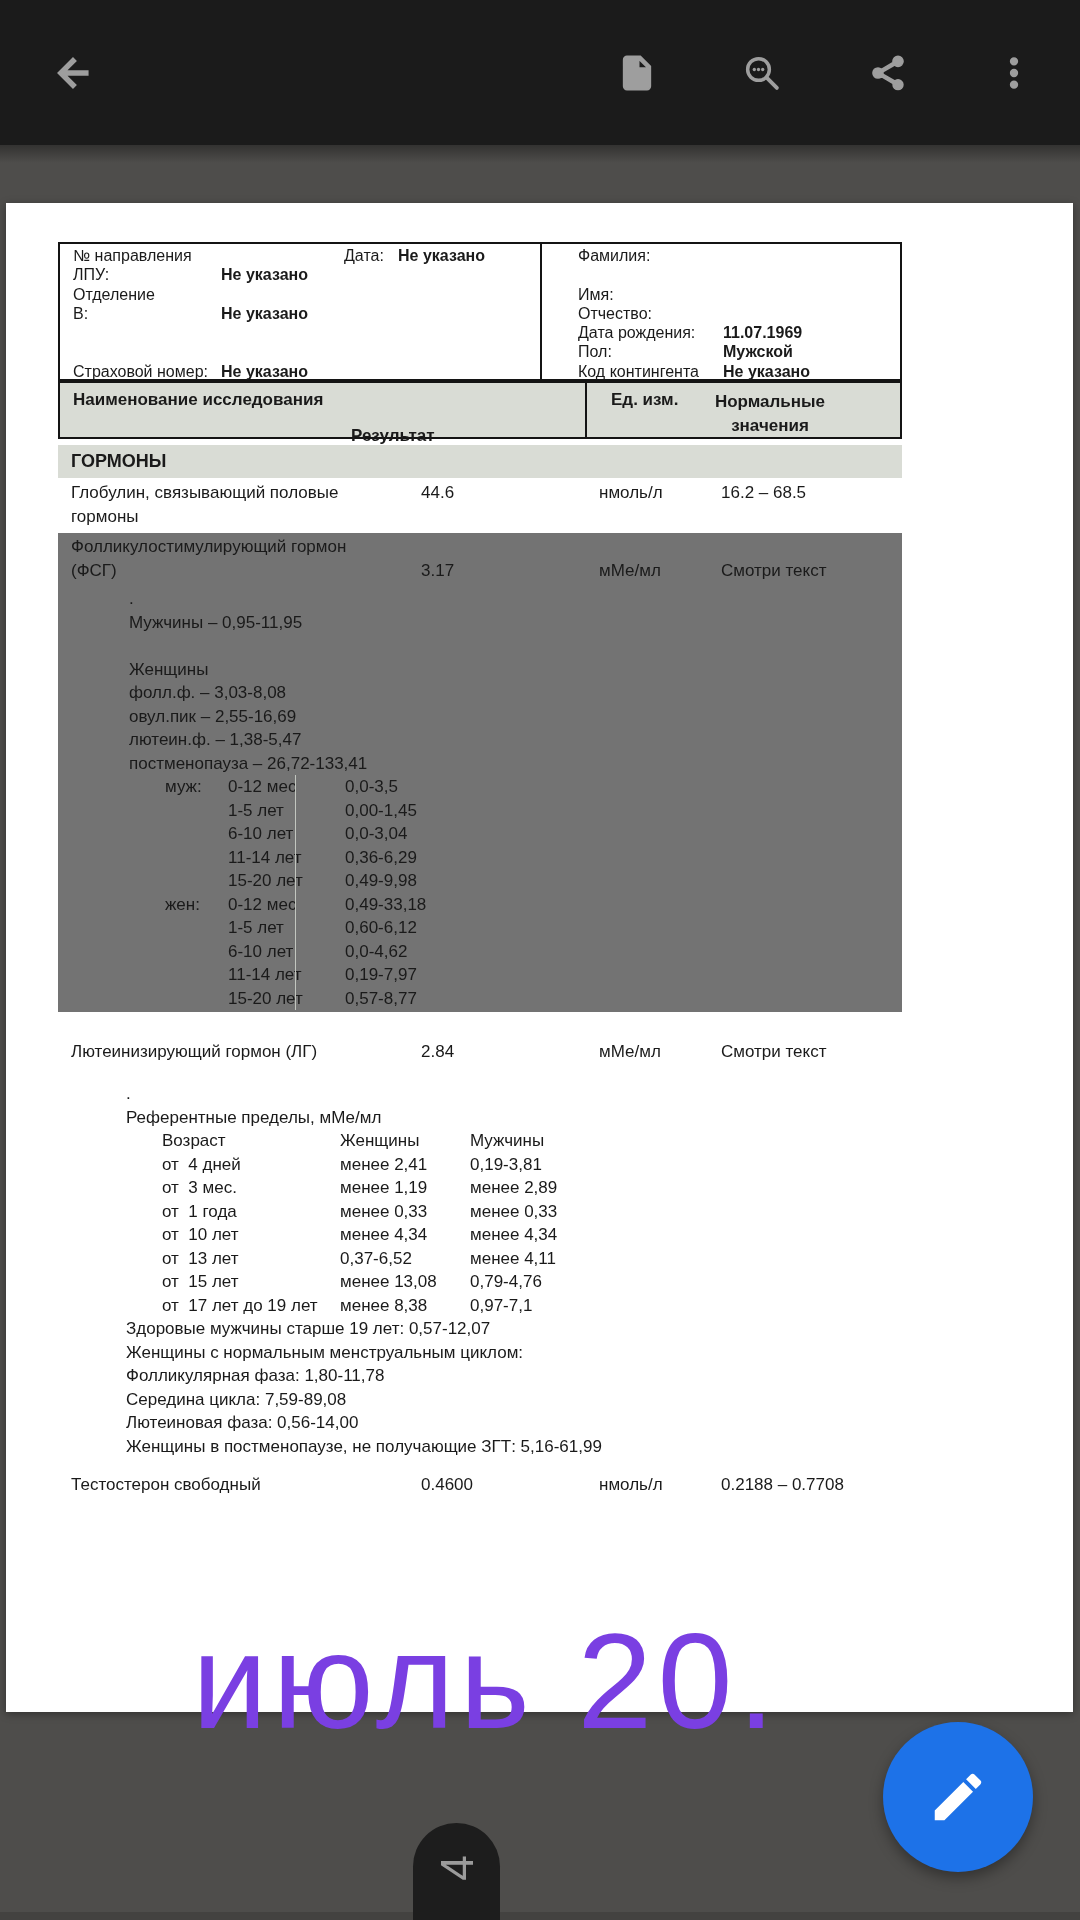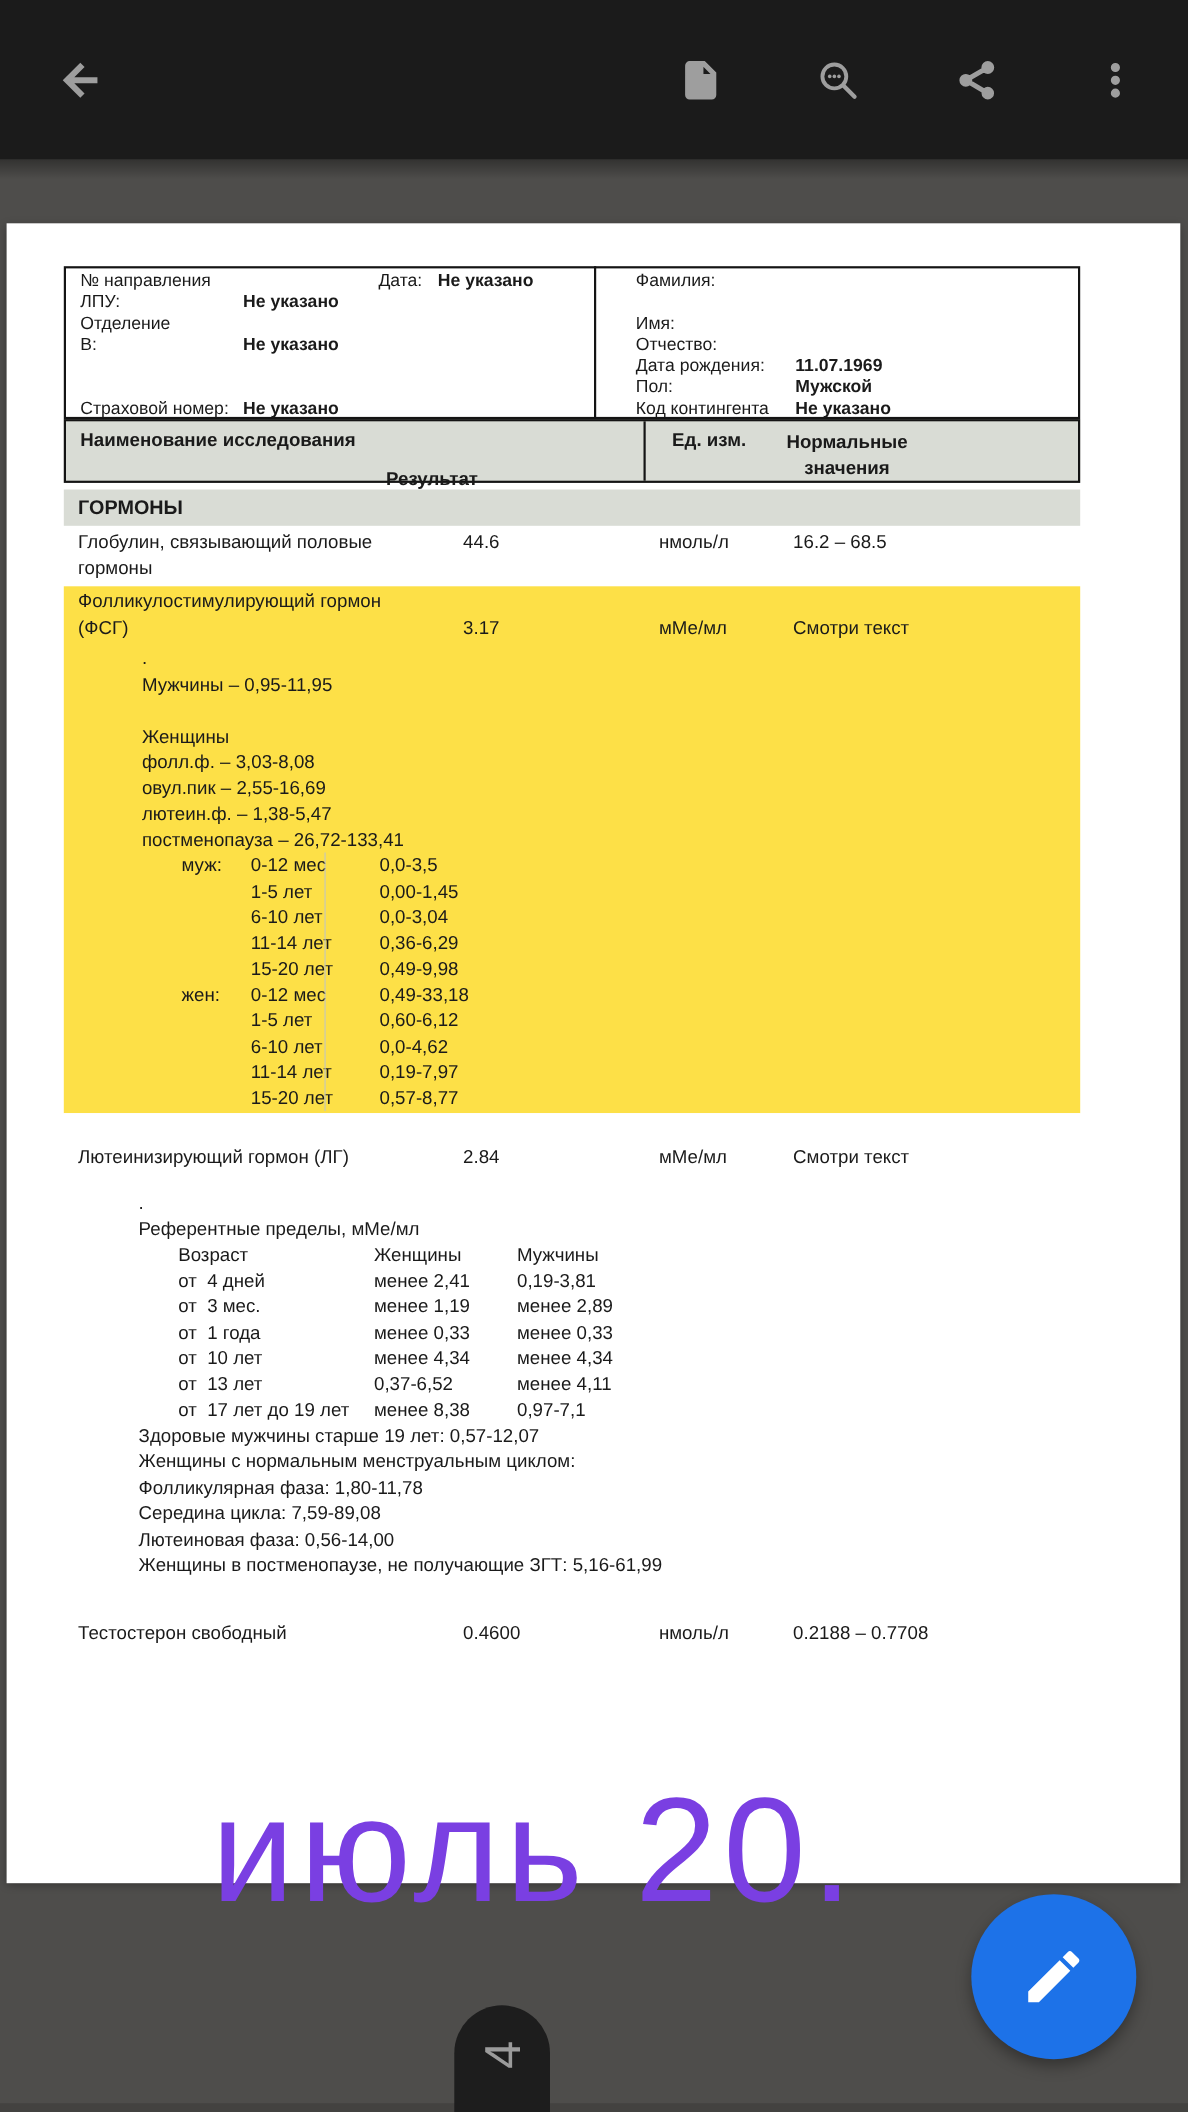--- a/index.html
+++ b/index.html
@@ -6,21 +6,21 @@
     background:#4e4d4b;font-family:"Liberation Sans",sans-serif;}
   
   #toolbar{position:absolute;top:0;left:0;width:1080px;height:145px;background:#1b1b1b;z-index:5;}
   .tbtn{position:absolute;top:25px;width:96px;height:96px;display:flex;align-items:center;justify-content:center;}
   .tbtn svg{fill:#9e9e9e;stroke:#9e9e9e;}
   #toolbar-shadow{position:absolute;top:145px;left:0;width:1080px;height:18px;
     background:linear-gradient(rgba(0,0,0,.35),rgba(0,0,0,0));z-index:4;}
   
   #page{position:absolute;left:6px;top:203px;width:1067px;height:1509px;background:#ffffff;
     box-shadow:0 2px 8px rgba(0,0,0,.35);color:#1a1a1a;}
-  .band{position:absolute;left:52px;width:924px;}
+  .band{position:absolute;left:52px;width:844px;}
   
   #info{top:39px;height:139px;border:2px solid #141414;box-sizing:border-box;padding-top:3px;}
   .irow{position:relative;height:19.3px;font-size:16px;}
   .irow span{position:absolute;top:0;white-space:pre;}
   .irow .ll{left:13px;} .irow .lv{left:161px;font-weight:bold;}
   .irow .dl{left:284px;} .irow .dv{left:338px;font-weight:bold;}
   .irow .rl{left:518px;} .irow .rv{left:663px;font-weight:bold;}
   #info-divider{position:absolute;left:480px;top:-2px;bottom:-2px;width:2px;background:#141414;}
   
   #thead{top:178px;height:58px;background:#d9dcd5;border:2px solid #141414;box-sizing:border-box;
@@ -31,21 +31,21 @@
   #thead-divider{position:absolute;left:525px;top:0;bottom:0;width:2px;background:#141414;}
   
   #section{top:242px;height:33px;background:#d9dcd5;font-size:18px;font-weight:bold;
     line-height:33px;padding-left:13px;box-sizing:border-box;}
   
   .arow{font-size:17px;}
   .cell{position:absolute;white-space:pre;}
   .c-name{left:13px;} .c-res{left:316px;margin-left:47px;} .c-unit{left:541px;} .c-norm{left:663px;}
   #row-shbg{top:275px;height:55px;}
   #row-shbg .l1{top:5px;} #row-shbg .l2{top:29px;}
-  #fsh{top:330px;height:479px;background:#fde047;}
+  #fsh{top:330px;height:479px;background:#737373;}
   #fsh .l1{top:4px;} #fsh .l2{top:28px;}
   .details{position:absolute;left:0;right:0;font-size:17px;line-height:23.5px;}
   #fsh .details{top:54px;}
   .d-line{height:23.5px;white-space:pre;padding-left:36px;}
   .ind-fsh{padding-left:71px;}
   .ind-lh{padding-left:68px;}
   .age-row span{display:inline-block;white-space:pre;}
   .age-row .g{margin-left:71px;width:63px;}
   .age-row .a{width:117px;}
   .fsh-gridline{position:absolute;left:237px;width:1px;background:#c2c6bf;}
@@ -206,20 +206,21 @@
     <span class="cell c-norm l1">Смотри текст</span>
     <div class="details" id="lh-details">
         <div class="d-line ind-lh">.</div>
         <div class="d-line ind-lh">Референтные пределы, мМе/мл</div>
         <div class="d-line lh-row"><span class="lage">Возраст</span><span class="lf">Женщины</span><span class="lm">Мужчины</span></div>
         <div class="d-line lh-row"><span class="lage">от  4 дней</span><span class="lf">менее 2,41</span><span class="lm">0,19-3,81</span></div>
         <div class="d-line lh-row"><span class="lage">от  3 мес.</span><span class="lf">менее 1,19</span><span class="lm">менее 2,89</span></div>
         <div class="d-line lh-row"><span class="lage">от  1 года</span><span class="lf">менее 0,33</span><span class="lm">менее 0,33</span></div>
         <div class="d-line lh-row"><span class="lage">от  10 лет</span><span class="lf">менее 4,34</span><span class="lm">менее 4,34</span></div>
         <div class="d-line lh-row"><span class="lage">от  13 лет</span><span class="lf">0,37-6,52</span><span class="lm">менее 4,11</span></div>
+        <div class="d-line lh-row"><span class="lage">от  15 лет</span><span class="lf">менее 13,08</span><span class="lm">0,79-4,76</span></div>
         <div class="d-line lh-row"><span class="lage">от  17 лет до 19 лет</span><span class="lf">менее 8,38</span><span class="lm">0,97-7,1</span></div>
         <div class="d-line ind-lh">Здоровые мужчины старше 19 лет: 0,57-12,07</div>
         <div class="d-line ind-lh">Женщины с нормальным менструальным циклом:</div>
         <div class="d-line ind-lh">Фолликулярная фаза: 1,80-11,78</div>
         <div class="d-line ind-lh">Середина цикла: 7,59-89,08</div>
         <div class="d-line ind-lh">Лютеиновая фаза: 0,56-14,00</div>
         <div class="d-line ind-lh">Женщины в постменопаузе, не получающие ЗГТ: 5,16-61,99</div>
       </div>
   </div>
 

